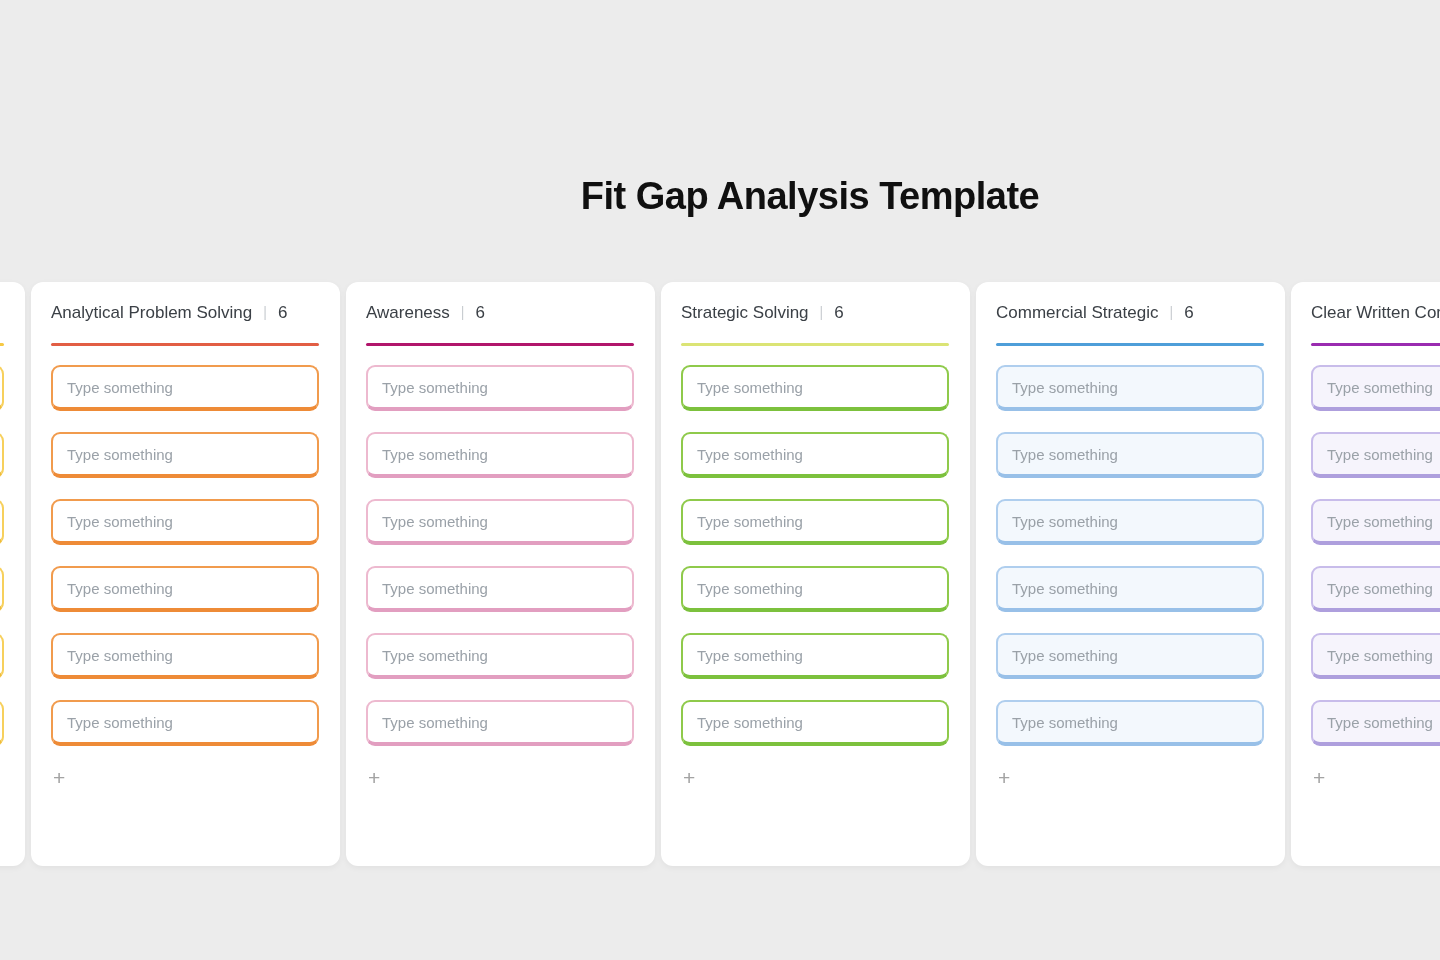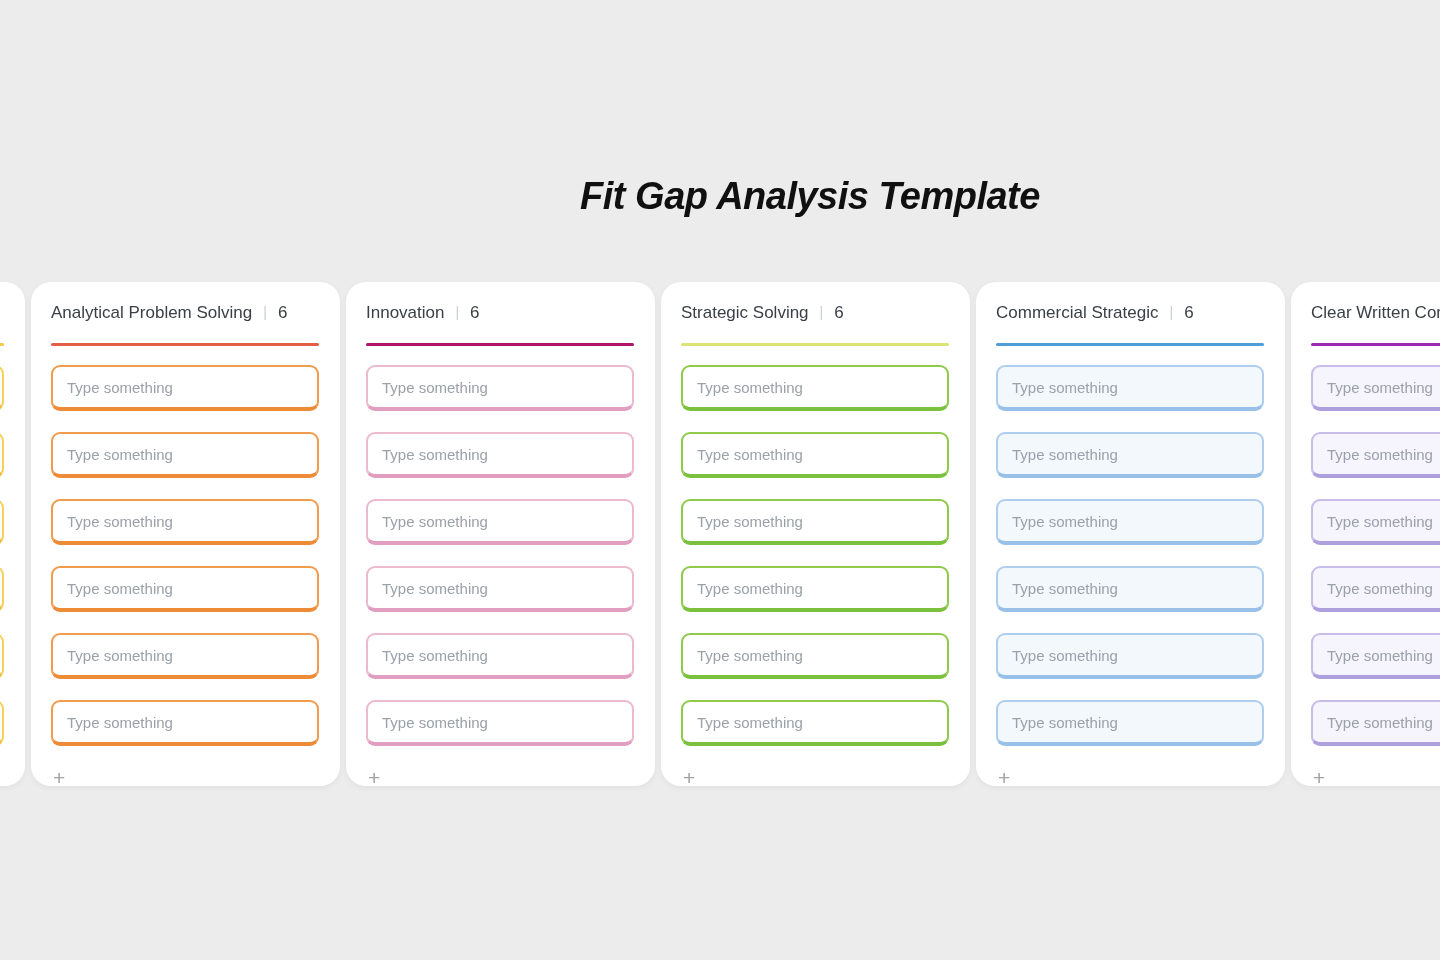--- a/index.html
+++ b/index.html
@@ -25,24 +25,24 @@
   }
   .board {
     position: absolute;
     top: 282px;
     left: -284px;
     display: flex;
     gap: 6px;
   }
   .column {
     width: 309px;
-    height: 504px;
+    height: 584px;
     flex-shrink: 0;
     background: #ffffff;
-    border-radius: 20px;
+    border-radius: 12px;
     box-shadow: 0 2px 6px rgba(0,0,0,0.05);
     padding: 19px 21px 0 20px;
     box-sizing: border-box;
   }
   .col-header {
     display: flex;
     align-items: center;
     gap: 11px;
     height: 23px;
     white-space: nowrap;
@@ -98,21 +98,21 @@
     font-size: 21px;
     line-height: 1;
     color: #a3a3a3;
     cursor: pointer;
     font-family: "Liberation Sans", sans-serif;
   }
 </style>
 </head>
 <body style="background: rgb(236, 236, 236);">
 
-<h1 class="page-title" style="color: rgb(16, 16, 16); font-style: italic;">Fit Gap Analysis Template</h1>
+<h1 class="page-title" style="color: rgb(16, 16, 16);">Fit Gap Analysis Template</h1>
 
 <div class="board">
 
   <div class="column" style="--line: #f6c944; --border: #f7d05c; --border-b: #f0bd38; --bg: #ffffff;">
     <div class="col-header">
       <span class="col-title"></span>
       <span class="col-sep"></span>
       <span class="col-count"></span>
     </div>
     <div class="col-line"></div>
@@ -140,21 +140,21 @@
       <input class="field-input" type="text" placeholder="Type something" style="">
       <input class="field-input" type="text" placeholder="Type something" style="">
       <input class="field-input" type="text" placeholder="Type something" style="">
       <input class="field-input" type="text" placeholder="Type something" style="">
     </div>
     <button class="add-btn">+</button>
   </div>
 
   <div class="column" style="--line: #b1156b; --border: #edb9cf; --border-b: #e29ec0; --bg: #ffffff;">
     <div class="col-header">
-      <span class="col-title">Innovation</span>
+      <span class="col-title">Awareness</span>
       <span class="col-sep">|</span>
       <span class="col-count">6</span>
     </div>
     <div class="col-line"></div>
     <div class="fields">
       <input class="field-input" type="text" placeholder="Type something" style="">
       <input class="field-input" type="text" placeholder="Type something" style="">
       <input class="field-input" type="text" placeholder="Type something" style="">
       <input class="field-input" type="text" placeholder="Type something" style="">
       <input class="field-input" type="text" placeholder="Type something" style="">

